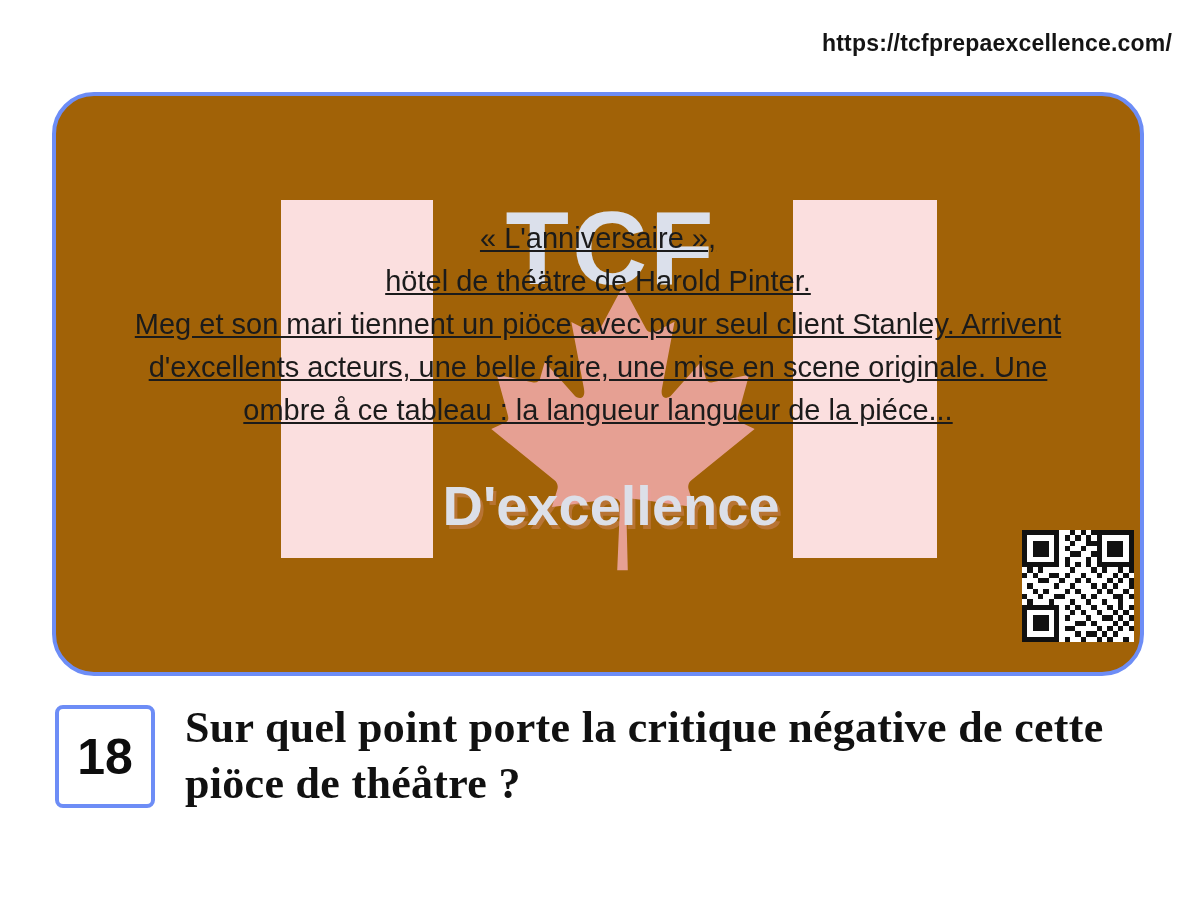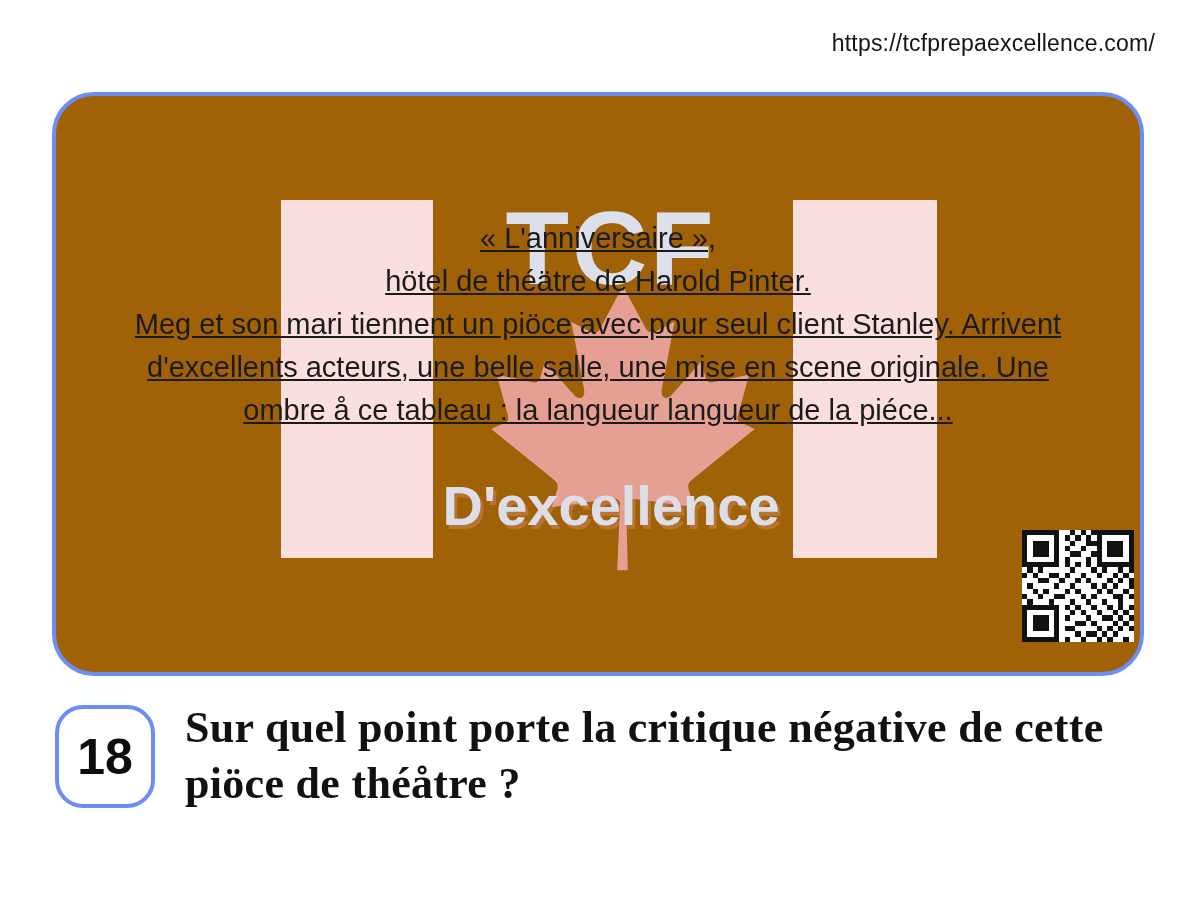--- a/index.html
+++ b/index.html
@@ -1,22 +1,22 @@
 <!DOCTYPE html>
 <html><head>
 <meta charset="utf-8">
 <style>
   html,body{margin:0;padding:0;}
   body{
     width:1200px;height:900px;background:#ffffff;position:relative;overflow:hidden;
     font-family:"Liberation Sans",sans-serif;
   }
   .url{
-    position:absolute;top:30px;right:45px;
-    font-size:23px;font-weight:normal;color:#141414;letter-spacing:.2px;
+    position:absolute;top:30px;right:28px;
+    font-size:23px;font-weight:bold;color:#141414;letter-spacing:.2px;
   }
   .card{
     position:absolute;left:52px;top:92px;width:1092px;height:584px;
     border:4px solid #6d8df6;border-radius:42px;background:#a16207;
     overflow:hidden;box-sizing:border-box;
   }
   
   .wm-band{position:absolute;top:104px;height:358px;background:#fbdfdf;z-index:0;}
   .wm-band-left{left:225px;width:152px;}
   .wm-band-right{left:737px;width:144px;}
@@ -40,21 +40,21 @@
   .passage{
     position:relative;z-index:2;margin-top:121px;text-align:center;
     font-size:29px;line-height:43px;color:#1b1b1b;
   }
   .passage div{white-space:nowrap;text-decoration:underline;}
   
   .qr{position:absolute;left:966px;top:434px;width:112px;height:112px;z-index:2;}
   
   .badge{
     position:absolute;left:55px;top:705px;width:100px;height:103px;
-    border:4px solid #6d8df6;border-radius:28px;box-sizing:border-box;
+    border:4px solid #6d8df6;border-radius:8px;box-sizing:border-box;
     display:flex;align-items:center;justify-content:center;background:#ffffff;
   }
   .badge span{font-size:50px;font-weight:bold;color:#0d0d0d;}
   .qtext{
     position:absolute;left:185px;top:700px;width:985px;
     font-family:"Liberation Serif",serif;font-weight:bold;
     font-size:44px;line-height:56px;color:#111111;letter-spacing:.3px;
   }
 </style>
 </head>
@@ -73,21 +73,21 @@
     </svg>
     <div class="wm-stack">
       <div class="wm-tcf">TCF</div>
       <div class="wm-exc">D'excellence</div>
     </div>
 
     <div class="passage">
       <div>« L'anniversaire »,</div>
       <div>hötel de théätre de Harold Pinter.</div>
       <div>Meg et son mari tiennent un piöce avec pour seul client Stanley. Arrivent</div>
-      <div>d'excellents acteurs, une belle salle, une mise en scene originale. Une</div>
+      <div>d'excellents acteurs, une belle faire, une mise en scene originale. Une</div>
       <div>ombre å ce tableau : la langueur langueur de la piéce...</div>
     </div>
 
     <svg class="qr" viewBox="0 0 21 21" shape-rendering="crispEdges">
       <rect x="0" y="0" width="21" height="21" fill="#ffffff"></rect>
       <g fill="#111111">
         <rect x="0" y="0" width="7" height="7"></rect>
           <rect x="1" y="1" width="5" height="5" fill="#ffffff"></rect>
           <rect x="2" y="2" width="3" height="3"></rect>
         <rect x="14" y="0" width="7" height="7"></rect>

